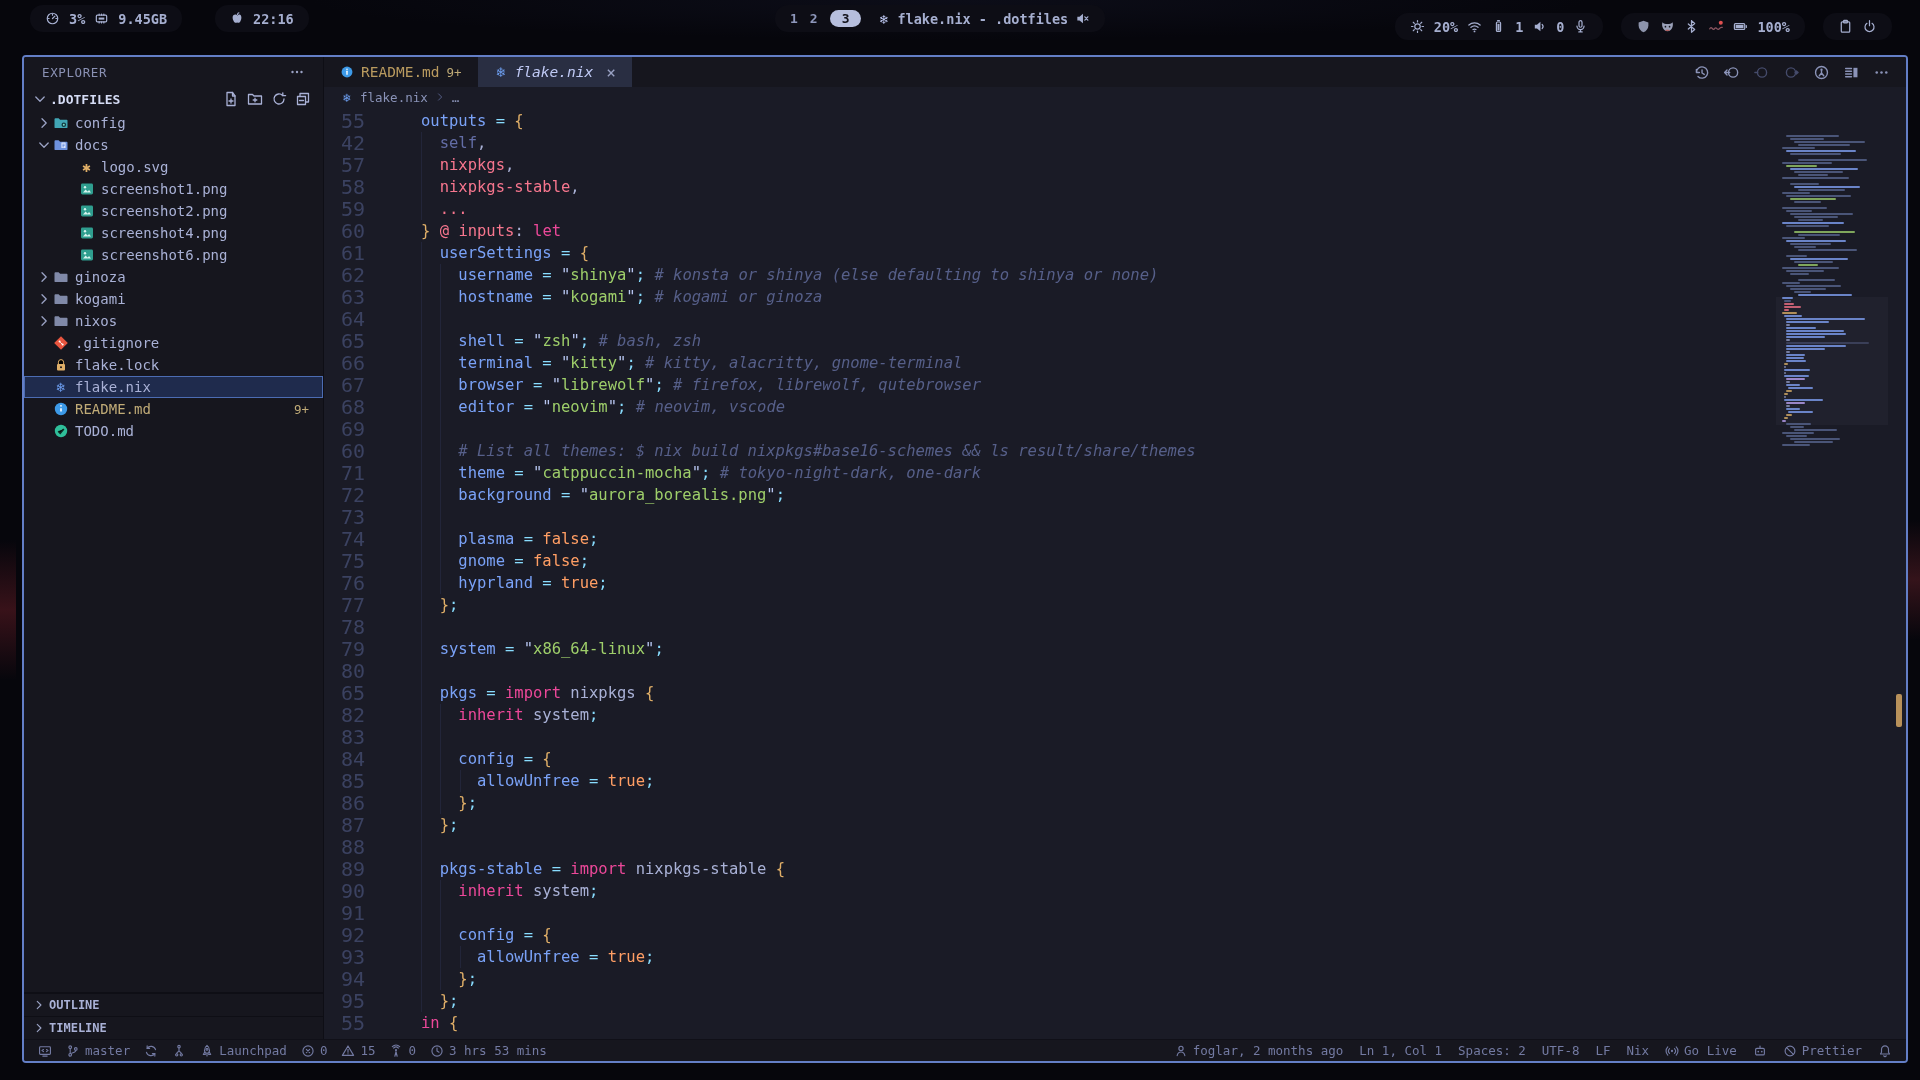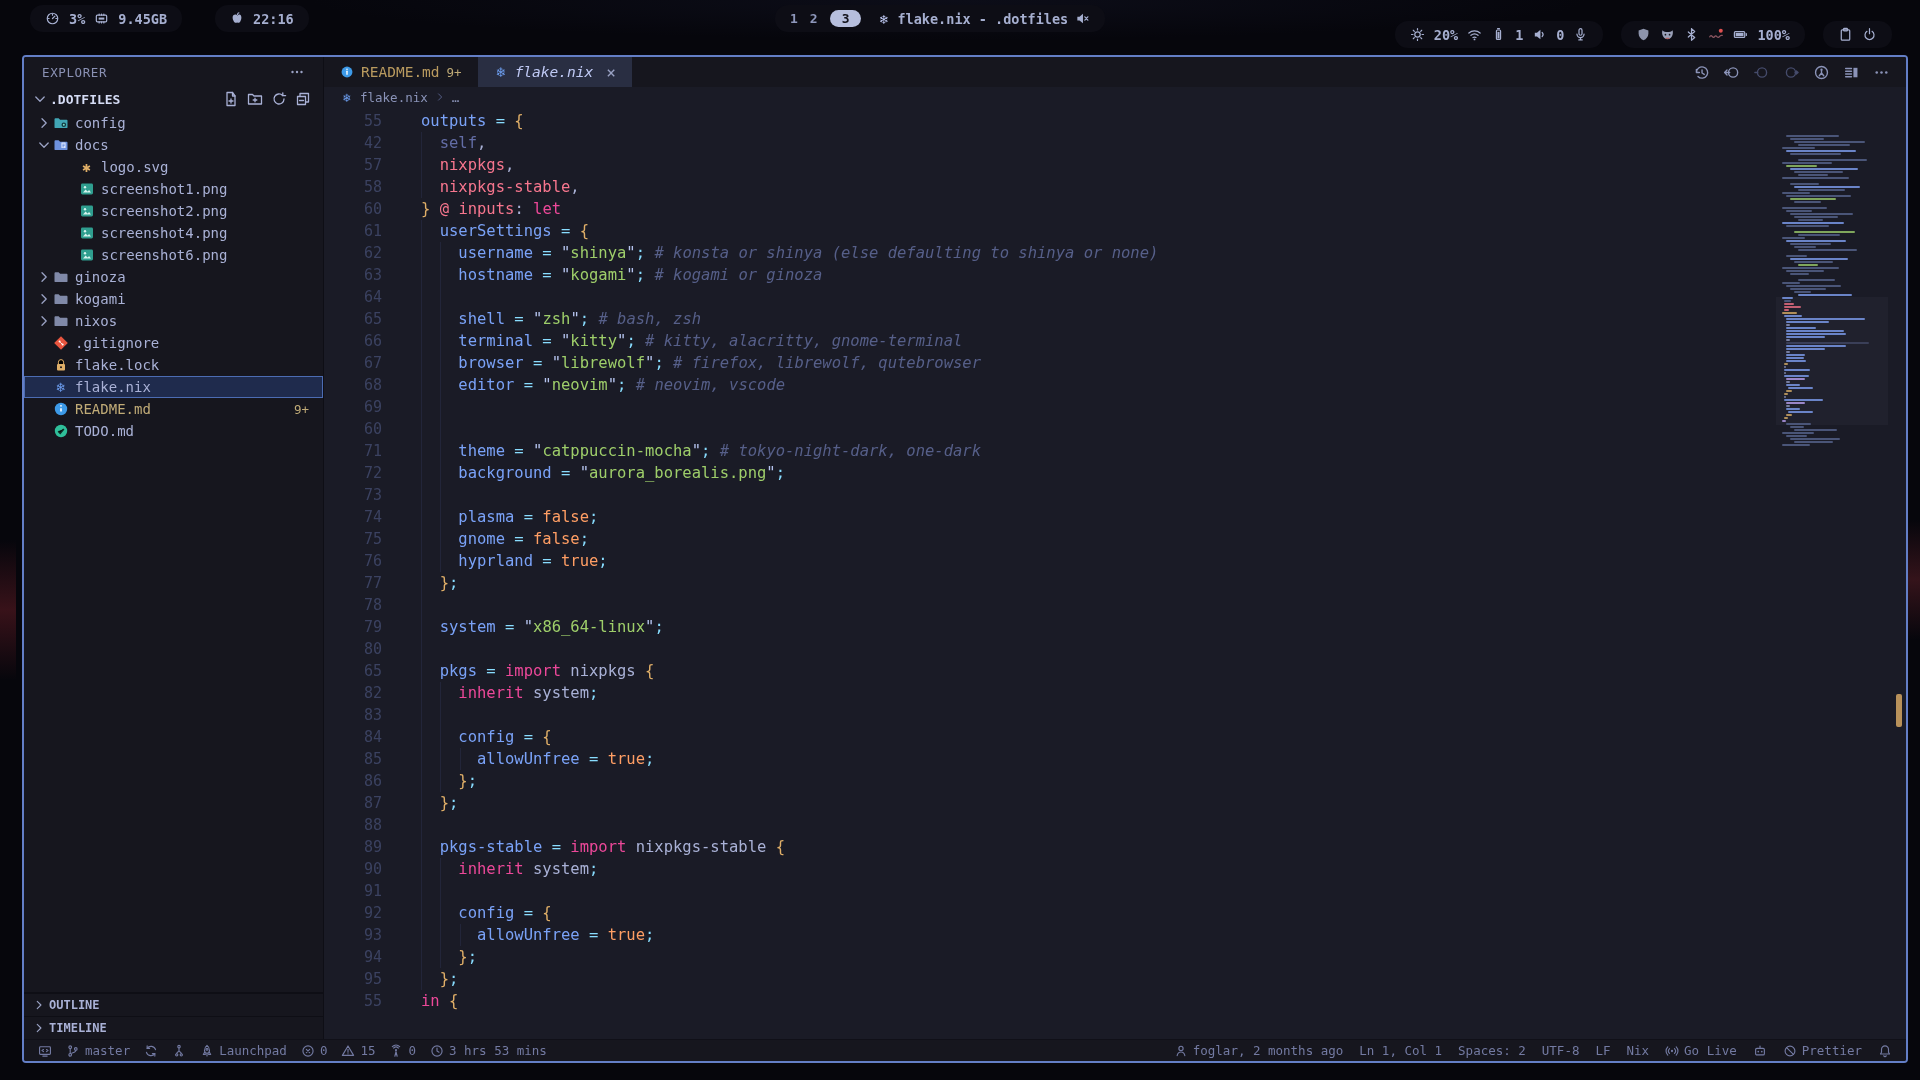--- a/index.html
+++ b/index.html
@@ -7,21 +7,21 @@
   body { font-family:"DejaVu Sans Mono","Liberation Mono",monospace; }
   #screen { position:relative; width:1920px; height:1080px; background:#06060c; }
   .wp { position:absolute; pointer-events:none; }
   #wp1 { left:0; top:540px; width:16px; height:140px; background:linear-gradient(180deg,transparent,rgba(150,40,50,.35),transparent); }
   #wp2 { right:0; top:520px; width:14px; height:120px; background:linear-gradient(180deg,transparent,rgba(160,50,60,.3),transparent); }
   #wp3 { left:300px; top:0; width:1300px; height:40px; background:radial-gradient(ellipse at 50% 0%,rgba(40,45,80,.18),transparent 70%); }
 
   
   #topbar { position:absolute; left:0; top:0; width:1920px; height:40px; }
   .pill { position:absolute; top:5px; height:27px; background:#0d0d15; border-radius:13px; display:flex; align-items:center; padding:0 15px; gap:9px; color:#a6afd0; font-size:13.5px; font-weight:bold; white-space:nowrap; }
-  #trayGroup { position:absolute; right:28px; top:16px; height:40px; display:flex; gap:18px; align-items:flex-start; }
+  #trayGroup { position:absolute; right:28px; top:8px; height:40px; display:flex; gap:18px; align-items:flex-start; }
   #trayGroup .pill { position:static; margin-top:5px; }
   .i { display:inline-flex; align-items:center; justify-content:center; flex:none; }
   .i svg { width:100%; height:100%; fill:none; stroke:currentColor; stroke-width:1.3; stroke-linecap:round; stroke-linejoin:round; }
   .w12{width:12px;height:12px}.w14{width:14px;height:14px}.w15{width:15px;height:15px}.w16{width:16px;height:16px}
   .ti { font-style:normal; font-weight:bold; }
   #ws { display:flex; align-items:center; gap:12px; margin-right:8px; }
   .wsn { color:#8e97bb; font-size:13px; cursor:default; }
   .wsn.active { background:#b6bedd; color:#14141d; border-radius:9px; padding:1px 12px; }
   #centerPill { gap:7px; }
   .dim-red { color:#8a5560; }
@@ -61,21 +61,21 @@
   .tab .close { color:#9aa2c4; font-size:16px; margin-left:6px; }
   .tab .badge { color:#c0ab77; font-size:12.5px; }
   #edActions { margin-left:auto; display:flex; align-items:center; gap:13px; padding-right:16px; color:#8b93b8; }
   #edActions .i { width:17px; height:17px; }
   #edActions .dim { color:#454b6b; }
   #breadcrumb { height:20px; display:flex; align-items:center; gap:6px; padding-left:16px; font-size:12.5px; color:#8a93b8; background:#1a1b26; }
   #breadcrumb .bcsep { color:#565f89; }
 
   #code { position:absolute; left:0; right:130px; top:50px; bottom:0; overflow:hidden; padding-top:3px; }
   .cline { position:relative; height:22px; line-height:22px; font-size:15.5px; white-space:pre; }
-  .lnum { position:absolute; left:0; width:58px; text-align:right; color:#3b4261; font-size:15px; }
+  .lnum { position:absolute; left:0; width:58px; text-align:center; color:#3b4261; font-size:20px; }
   .ltext { position:absolute; left:97px; }
   .guide { position:absolute; top:0; bottom:0; width:1px; background:#222539; }
   .tk-a{color:#7aa2f7}.tk-k{color:#ec4899}.tk-s{color:#9ece6a}.tk-q{color:#b7c5f0}
   .tk-c{color:#565f89;font-style:italic}.tk-b{color:#e0af68}.tk-o{color:#89ddff}
   .tk-v{color:#ff9e64}.tk-p{color:#f7768e}.tk-d{color:#a9b1d6}.tk-n{color:#636da6}
 
   #minimap { position:absolute; right:30px; top:78px; width:94px; }
   .mrow { height:2px; margin-bottom:1px; border-radius:1px; }
   #mmViewport { position:absolute; right:18px; top:240px; width:112px; height:128px; background:rgba(200,210,255,.035); }
   #rulerMark { position:absolute; right:4px; top:637px; width:6px; height:33px; background:rgba(224,175,104,.8); border-radius:2px; }
@@ -549,31 +549,32 @@
                 <path d="M6 3.8L10.2 8 6 12.2"></path>
               </svg>
             </span>
           <span>…</span>
         </div>
         <div id="code">
             <div class="cline"><div class="lnum">55</div><div class="ltext"><span></span><span class="tk-a">outputs</span><span class="tk-d"> </span><span class="tk-o">=</span><span class="tk-d"> </span><span class="tk-b">{</span></div></div>
             <div class="cline"><div class="guide" style="left: 97px;"></div><div class="lnum">42</div><div class="ltext"><span>  </span><span class="tk-n">self</span><span class="tk-d">,</span></div></div>
             <div class="cline"><div class="guide" style="left: 97px;"></div><div class="lnum">57</div><div class="ltext"><span>  </span><span class="tk-p">nixpkgs</span><span class="tk-d">,</span></div></div>
             <div class="cline"><div class="guide" style="left: 97px;"></div><div class="lnum">58</div><div class="ltext"><span>  </span><span class="tk-p">nixpkgs-stable</span><span class="tk-d">,</span></div></div>
+            <div class="cline"><div class="guide" style="left: 97px;"></div><div class="lnum">59</div><div class="ltext"><span>  </span><span class="tk-p">...</span></div></div>
             <div class="cline"><div class="lnum">60</div><div class="ltext"><span></span><span class="tk-b">}</span><span class="tk-d"> </span><span class="tk-p">@</span><span class="tk-d"> </span><span class="tk-p">inputs</span><span class="tk-d">: </span><span class="tk-k">let</span></div></div>
             <div class="cline"><div class="guide" style="left: 97px;"></div><div class="lnum">61</div><div class="ltext"><span>  </span><span class="tk-a">userSettings</span><span class="tk-d"> </span><span class="tk-o">=</span><span class="tk-d"> </span><span class="tk-b">{</span></div></div>
             <div class="cline"><div class="guide" style="left: 97px;"></div><div class="guide" style="left: 116.266px;"></div><div class="lnum">62</div><div class="ltext"><span>    </span><span class="tk-a">username</span><span class="tk-d"> </span><span class="tk-o">=</span><span class="tk-d"> </span><span class="tk-q">"</span><span class="tk-s">shinya</span><span class="tk-q">"</span><span class="tk-o">;</span><span class="tk-d"> </span><span class="tk-c"># konsta or shinya (else defaulting to shinya or none)</span></div></div>
             <div class="cline"><div class="guide" style="left: 97px;"></div><div class="guide" style="left: 116.266px;"></div><div class="lnum">63</div><div class="ltext"><span>    </span><span class="tk-a">hostname</span><span class="tk-d"> </span><span class="tk-o">=</span><span class="tk-d"> </span><span class="tk-q">"</span><span class="tk-s">kogami</span><span class="tk-q">"</span><span class="tk-o">;</span><span class="tk-d"> </span><span class="tk-c"># kogami or ginoza</span></div></div>
             <div class="cline"><div class="guide" style="left: 97px;"></div><div class="guide" style="left: 116.266px;"></div><div class="lnum">64</div><div class="ltext"><span>    </span></div></div>
             <div class="cline"><div class="guide" style="left: 97px;"></div><div class="guide" style="left: 116.266px;"></div><div class="lnum">65</div><div class="ltext"><span>    </span><span class="tk-a">shell</span><span class="tk-d"> </span><span class="tk-o">=</span><span class="tk-d"> </span><span class="tk-q">"</span><span class="tk-s">zsh</span><span class="tk-q">"</span><span class="tk-o">;</span><span class="tk-d"> </span><span class="tk-c"># bash, zsh</span></div></div>
             <div class="cline"><div class="guide" style="left: 97px;"></div><div class="guide" style="left: 116.266px;"></div><div class="lnum">66</div><div class="ltext"><span>    </span><span class="tk-a">terminal</span><span class="tk-d"> </span><span class="tk-o">=</span><span class="tk-d"> </span><span class="tk-q">"</span><span class="tk-s">kitty</span><span class="tk-q">"</span><span class="tk-o">;</span><span class="tk-d"> </span><span class="tk-c"># kitty, alacritty, gnome-terminal</span></div></div>
             <div class="cline"><div class="guide" style="left: 97px;"></div><div class="guide" style="left: 116.266px;"></div><div class="lnum">67</div><div class="ltext"><span>    </span><span class="tk-a">browser</span><span class="tk-d"> </span><span class="tk-o">=</span><span class="tk-d"> </span><span class="tk-q">"</span><span class="tk-s">librewolf</span><span class="tk-q">"</span><span class="tk-o">;</span><span class="tk-d"> </span><span class="tk-c"># firefox, librewolf, qutebrowser</span></div></div>
             <div class="cline"><div class="guide" style="left: 97px;"></div><div class="guide" style="left: 116.266px;"></div><div class="lnum">68</div><div class="ltext"><span>    </span><span class="tk-a">editor</span><span class="tk-d"> </span><span class="tk-o">=</span><span class="tk-d"> </span><span class="tk-q">"</span><span class="tk-s">neovim</span><span class="tk-q">"</span><span class="tk-o">;</span><span class="tk-d"> </span><span class="tk-c"># neovim, vscode</span></div></div>
             <div class="cline"><div class="guide" style="left: 97px;"></div><div class="guide" style="left: 116.266px;"></div><div class="lnum">69</div><div class="ltext"><span>    </span></div></div>
-            <div class="cline"><div class="guide" style="left: 97px;"></div><div class="guide" style="left: 116.266px;"></div><div class="lnum">60</div><div class="ltext"><span>    </span></div></div>
+            <div class="cline"><div class="guide" style="left: 97px;"></div><div class="guide" style="left: 116.266px;"></div><div class="lnum">60</div><div class="ltext"><span>    </span><span class="tk-c"># List all themes: $ nix build nixpkgs#base16-schemes &amp;&amp; ls result/share/themes</span></div></div>
             <div class="cline"><div class="guide" style="left: 97px;"></div><div class="guide" style="left: 116.266px;"></div><div class="lnum">71</div><div class="ltext"><span>    </span><span class="tk-a">theme</span><span class="tk-d"> </span><span class="tk-o">=</span><span class="tk-d"> </span><span class="tk-q">"</span><span class="tk-s">catppuccin-mocha</span><span class="tk-q">"</span><span class="tk-o">;</span><span class="tk-d"> </span><span class="tk-c"># tokyo-night-dark, one-dark</span></div></div>
             <div class="cline"><div class="guide" style="left: 97px;"></div><div class="guide" style="left: 116.266px;"></div><div class="lnum">72</div><div class="ltext"><span>    </span><span class="tk-a">background</span><span class="tk-d"> </span><span class="tk-o">=</span><span class="tk-d"> </span><span class="tk-q">"</span><span class="tk-s">aurora_borealis.png</span><span class="tk-q">"</span><span class="tk-o">;</span></div></div>
             <div class="cline"><div class="guide" style="left: 97px;"></div><div class="guide" style="left: 116.266px;"></div><div class="lnum">73</div><div class="ltext"><span>    </span></div></div>
             <div class="cline"><div class="guide" style="left: 97px;"></div><div class="guide" style="left: 116.266px;"></div><div class="lnum">74</div><div class="ltext"><span>    </span><span class="tk-a">plasma</span><span class="tk-d"> </span><span class="tk-o">=</span><span class="tk-d"> </span><span class="tk-v">false</span><span class="tk-o">;</span></div></div>
             <div class="cline"><div class="guide" style="left: 97px;"></div><div class="guide" style="left: 116.266px;"></div><div class="lnum">75</div><div class="ltext"><span>    </span><span class="tk-a">gnome</span><span class="tk-d"> </span><span class="tk-o">=</span><span class="tk-d"> </span><span class="tk-v">false</span><span class="tk-o">;</span></div></div>
             <div class="cline"><div class="guide" style="left: 97px;"></div><div class="guide" style="left: 116.266px;"></div><div class="lnum">76</div><div class="ltext"><span>    </span><span class="tk-a">hyprland</span><span class="tk-d"> </span><span class="tk-o">=</span><span class="tk-d"> </span><span class="tk-v">true</span><span class="tk-o">;</span></div></div>
             <div class="cline"><div class="guide" style="left: 97px;"></div><div class="lnum">77</div><div class="ltext"><span>  </span><span class="tk-b">}</span><span class="tk-o">;</span></div></div>
             <div class="cline"><div class="guide" style="left: 97px;"></div><div class="lnum">78</div><div class="ltext"><span>  </span></div></div>
             <div class="cline"><div class="guide" style="left: 97px;"></div><div class="lnum">79</div><div class="ltext"><span>  </span><span class="tk-a">system</span><span class="tk-d"> </span><span class="tk-o">=</span><span class="tk-d"> </span><span class="tk-q">"</span><span class="tk-s">x86_64-linux</span><span class="tk-q">"</span><span class="tk-o">;</span></div></div>
             <div class="cline"><div class="guide" style="left: 97px;"></div><div class="lnum">80</div><div class="ltext"><span>  </span></div></div>

